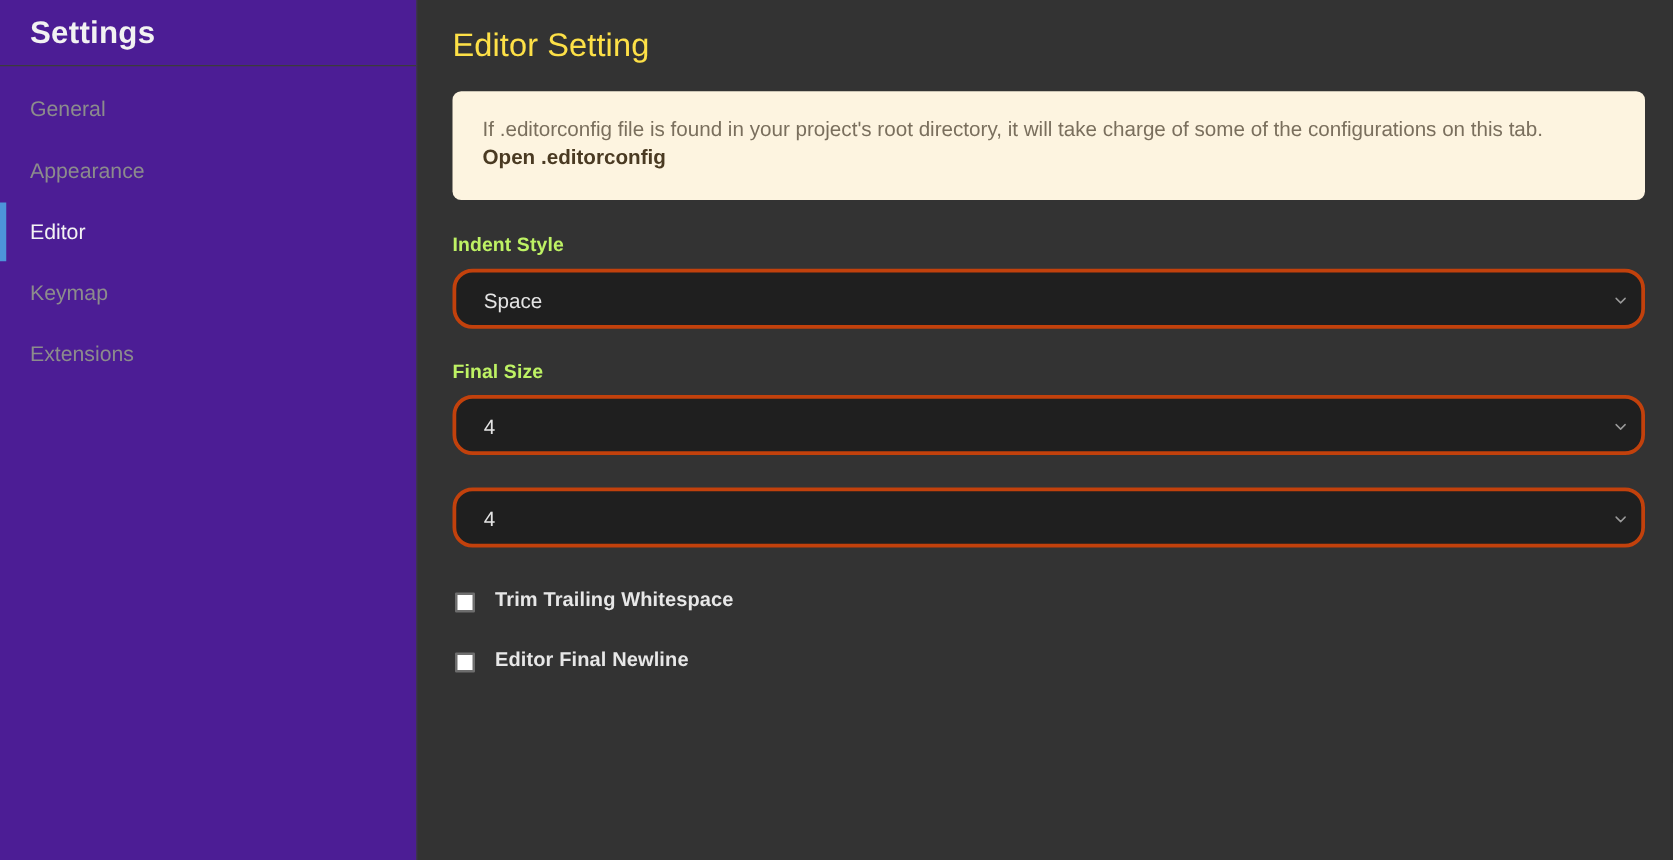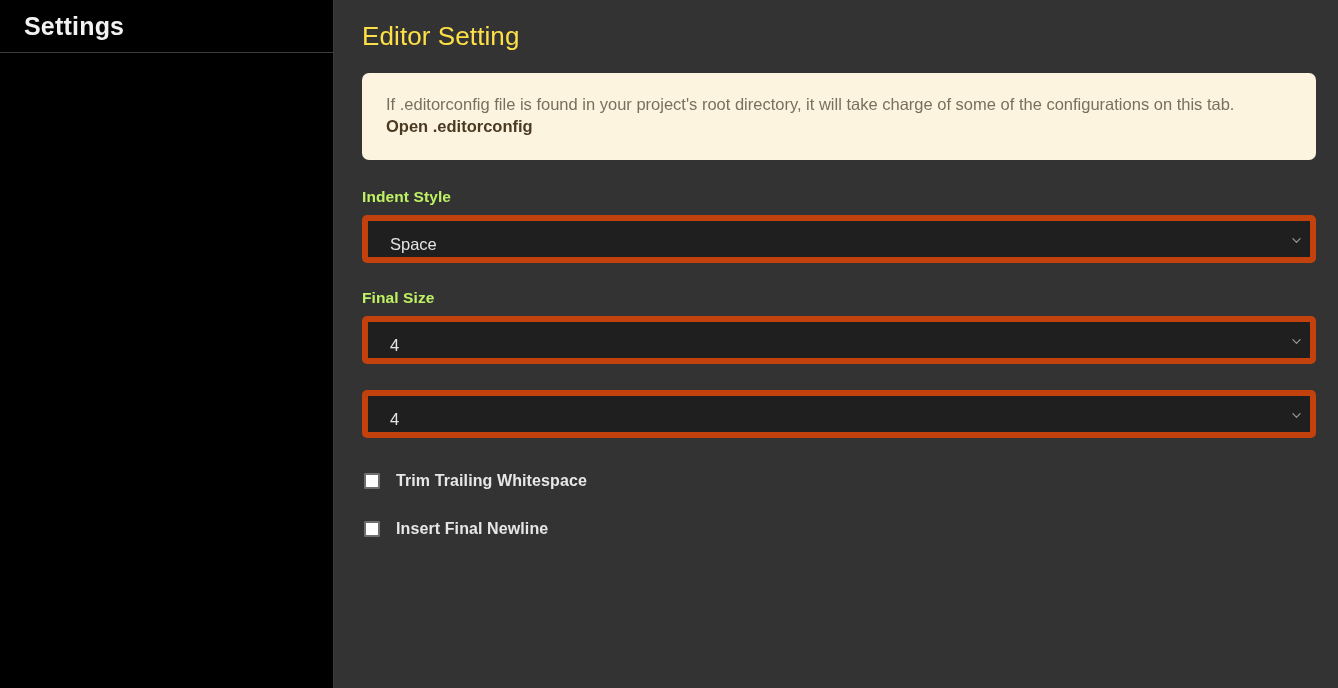--- a/index.html
+++ b/index.html
@@ -19,21 +19,21 @@
     display: flex;
     background: #333333;
   }
 
   
   .sidebar {
     position: relative;
     width: 334px;
     height: 688px;
     flex: 0 0 334px;
-    background: #000000;
+    background: #4c1d95;
     border-right: 1px solid #3b3b3b;
   }
   .sidebar-header {
     height: 53px;
     display: flex;
     align-items: center;
     padding-left: 24px;
     border-bottom: 1px solid #3c3c3c;
   }
   .sidebar-title {
@@ -130,22 +130,22 @@
     position: relative;
     width: 100%;
   }
   select.field-select {
     -webkit-appearance: none;
     -moz-appearance: none;
     appearance: none;
     width: 100%;
     height: 48px;
     background: #1f1f1f;
-    border: 6px solid #c2410c;
-    border-radius: 5px;
+    border: 3px solid #c2410c;
+    border-radius: 16px;
     color: #e4e4e4;
     font-family: "Liberation Sans", sans-serif;
     font-size: 16.5px;
     padding: 0 34px 0 22px;
     line-height: 46px;
     outline: none;
     cursor: pointer;
   }
   select.field-select option {
     background: #1f1f1f;
@@ -158,21 +158,21 @@
     margin-top: -3px;
     width: 9px;
     height: 9px;
     pointer-events: none;
   }
   .select-chevron svg { display: block; }
 
   
   .check-row {
     display: flex;
-    align-items: center;
+    align-items: flex-end;
     margin-top: 30px;
     cursor: pointer;
     user-select: none;
   }
   .check-row:first-of-type { margin-top: 34px; }
   .check-box {
     -webkit-appearance: none;
     -moz-appearance: none;
     appearance: none;
     width: 16px;
@@ -204,20 +204,44 @@
 </style>
 </head>
 <body>
 
 <div id="app">
 
   <aside class="sidebar">
     <div class="sidebar-header">
       <div class="sidebar-title">Settings</div>
     </div>
+    <nav class="nav-list">
+
+      <div class="nav-item">
+        <span class="nav-label">General</span>
+      </div>
+
+      <div class="nav-item">
+        <span class="nav-label">Appearance</span>
+      </div>
+
+      <div class="nav-item active">
+        <span class="nav-indicator"></span>
+        <span class="nav-label">Editor</span>
+      </div>
+
+      <div class="nav-item">
+        <span class="nav-label">Keymap</span>
+      </div>
+
+      <div class="nav-item">
+        <span class="nav-label">Extensions</span>
+      </div>
+
+    </nav>
   </aside>
 
   <section class="main">
 
     <h1 class="page-title">Editor Setting</h1>
 
     <div class="notice">
       <div class="notice-text">
         <span>If .editorconfig file is found in your project's root directory, it will take charge of some of the configurations on this tab. </span><a class="notice-link">Open .editorconfig</a>
       </div>
@@ -260,18 +284,18 @@
         </div>
       </div>
 
       <label class="check-row">
         <input type="checkbox" class="check-box" style="">
         <span class="check-label">Trim Trailing Whitespace</span>
       </label>
 
       <label class="check-row">
         <input type="checkbox" class="check-box" style="">
-        <span class="check-label">Insert Final Newline</span>
+        <span class="check-label">Editor Final Newline</span>
       </label>
 
     </div>
   </section>
 </div>
 
 </body></html>

